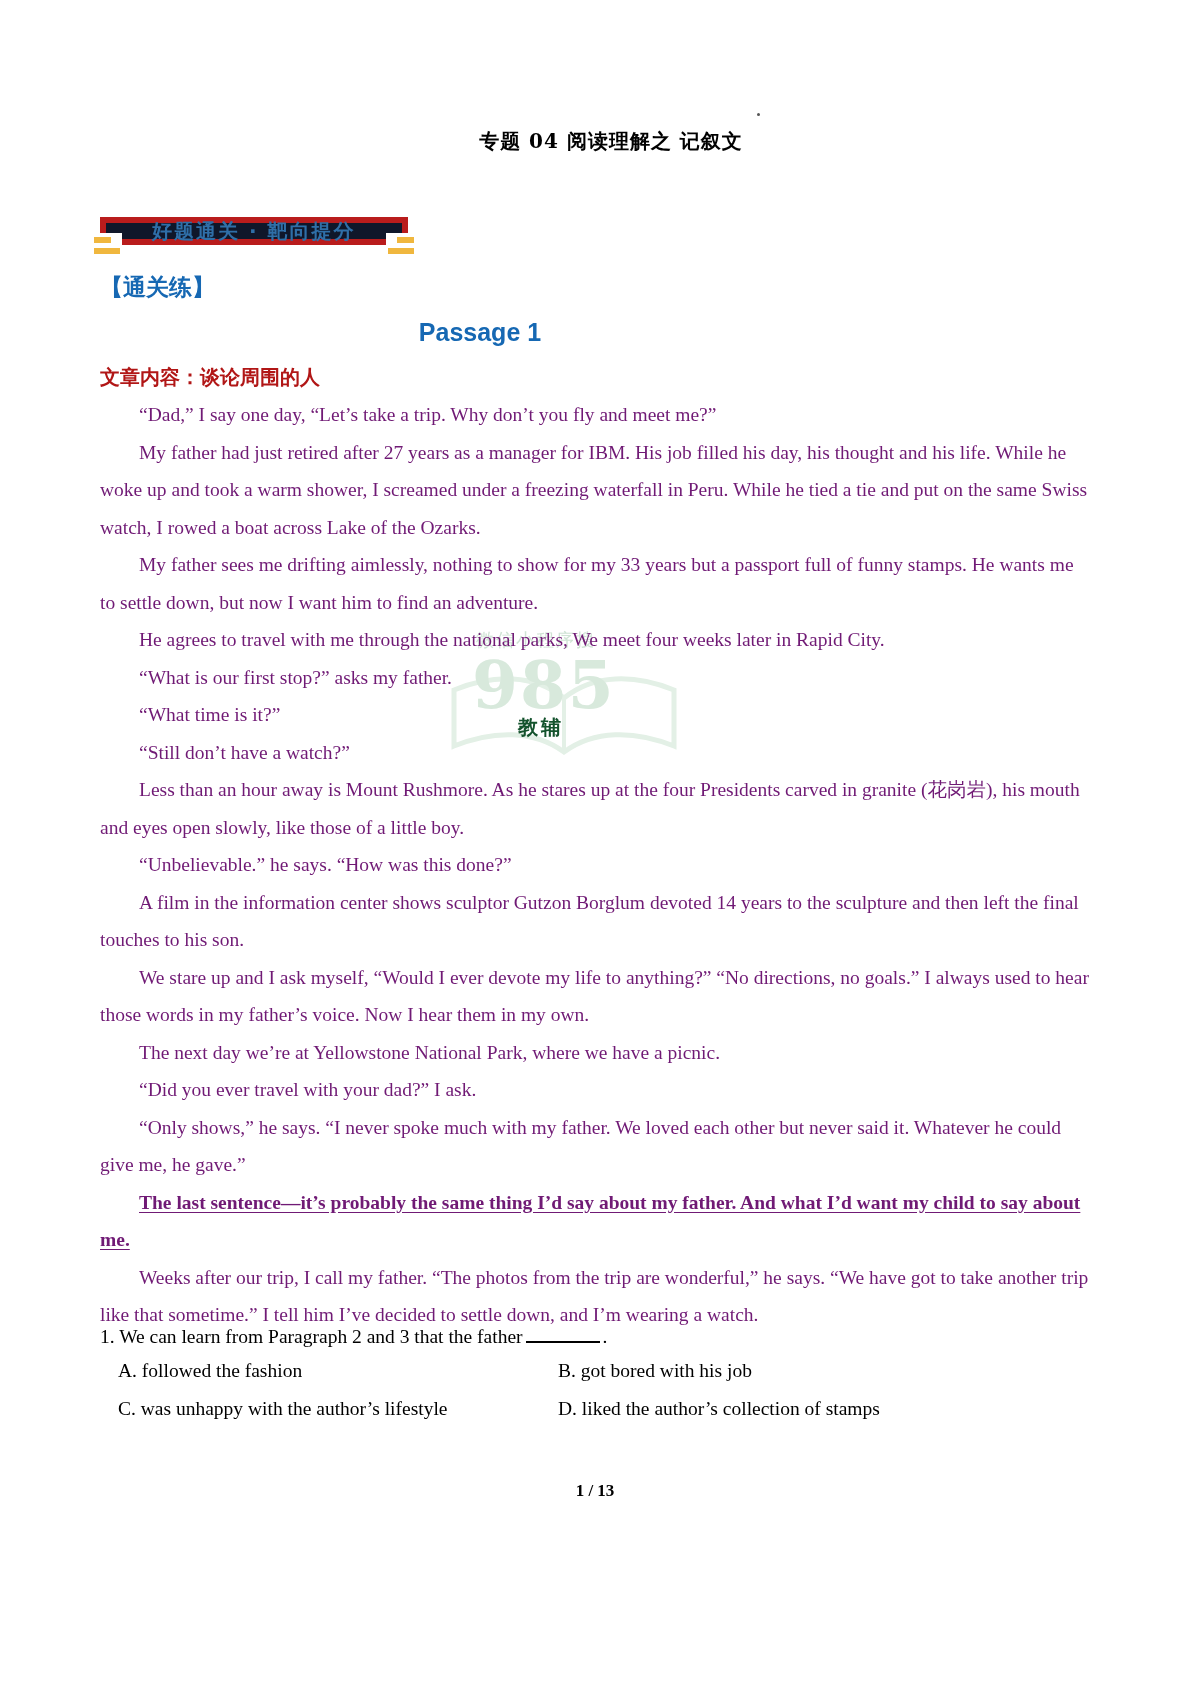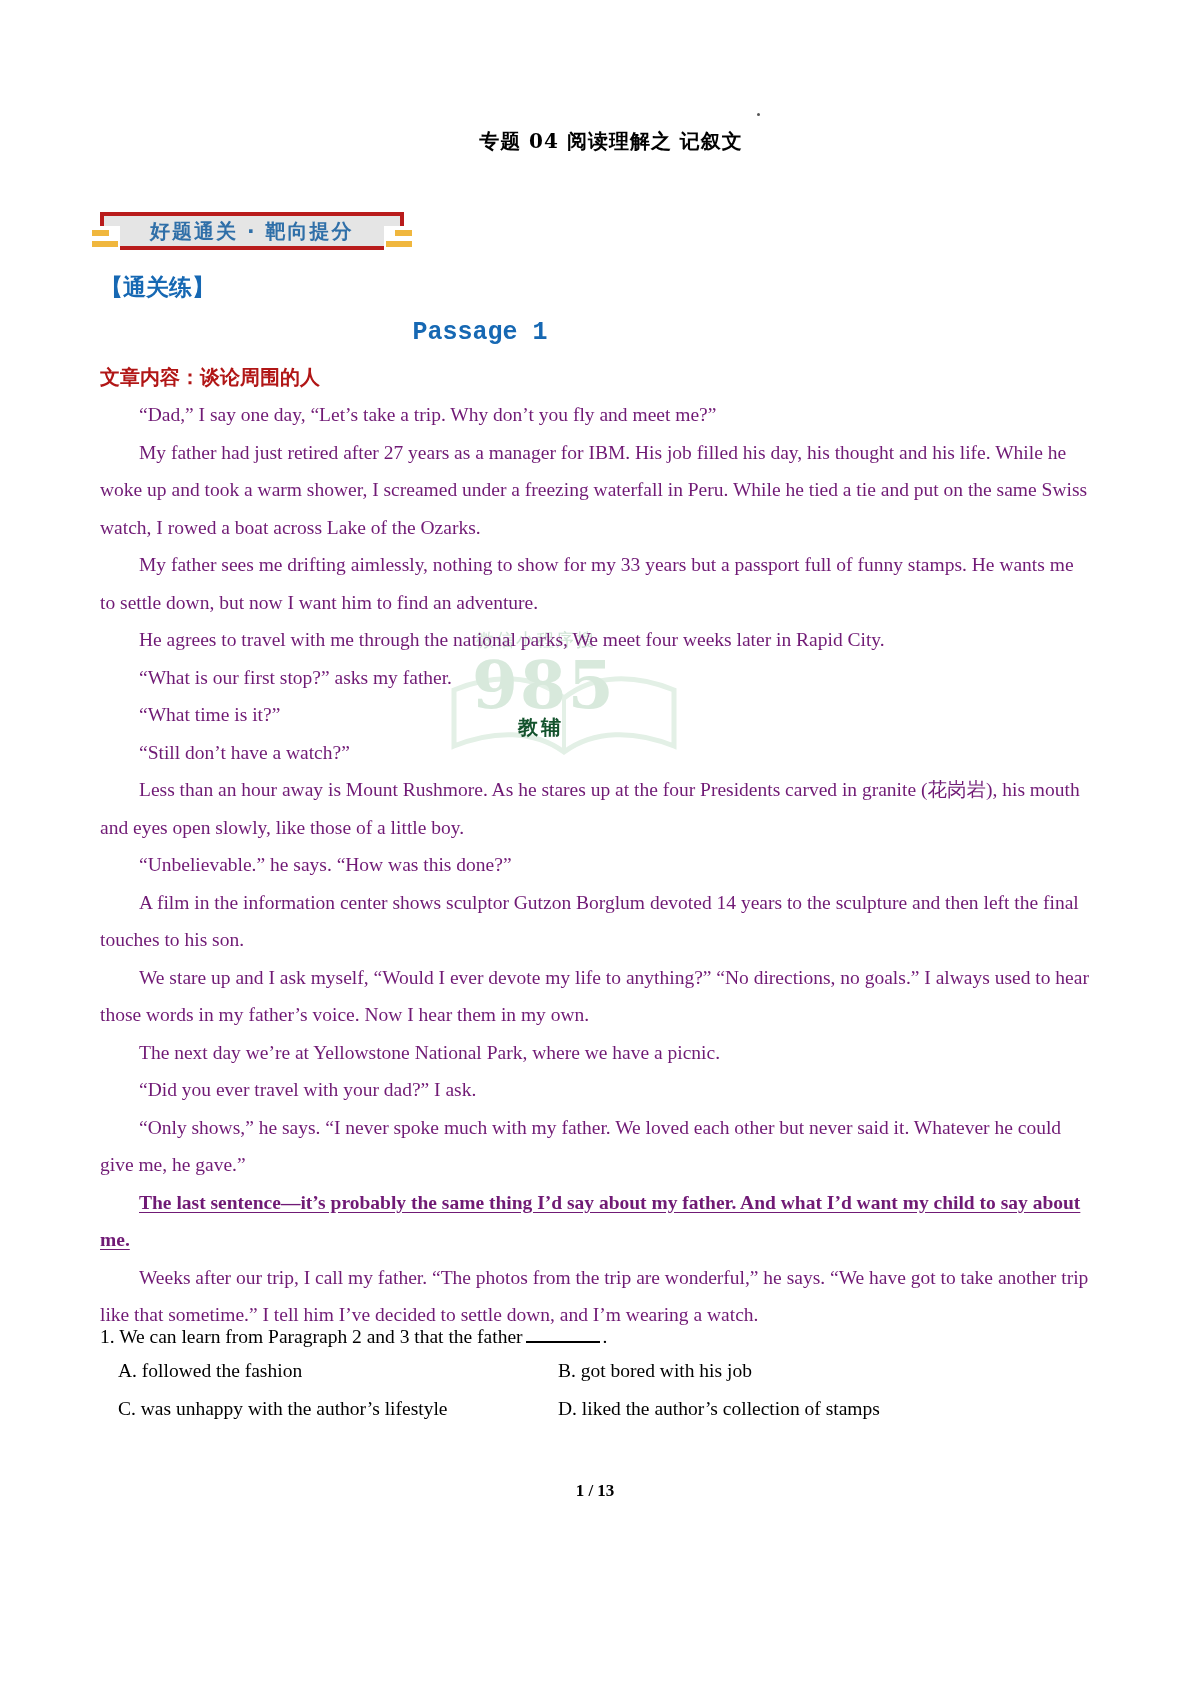--- a/index.html
+++ b/index.html
@@ -54,28 +54,28 @@
   .banner-wrap {
     position: absolute;
     left: 100px;
     top: 206px;
     display: flex;
     align-items: center;
     height: 50px;
   }
   .banner-box {
     position: relative;
-    border: 4px solid #b91c1c;
-    height: 38px;
+    border: 6px solid #b91c1c;
+    height: 28px;
     box-sizing: border-box;
     display: flex;
     align-items: center;
     justify-content: center;
     padding: 0 46px;
-    background: #e5e5e5;
+    background: #0f172a;
   }
   .banner-text {
     font-family: "DejaVu Sans", "Liberation Sans", sans-serif;
     font-size: 20px;
     font-weight: bold;
     color: #2f6fa8;
     letter-spacing: 2px;
     white-space: nowrap;
   }
   .eq-mark {
@@ -112,21 +112,21 @@
 
   .passage-title {
     position: absolute;
     left: 0;
     top: 318px;
     width: 960px;
     text-align: center;
     font-size: 25px;
     font-weight: bold;
     color: #1668b3;
-    font-family: Liberation Mono, monospace;
+    font-family: Liberation Sans, sans-serif;
   }
 
   .topic-line {
     position: absolute;
     left: 100px;
     top: 364px;
     font-family: "DejaVu Serif", "Liberation Serif", serif;
     font-size: 20px;
     font-weight: bold;
     color: #b11616;

